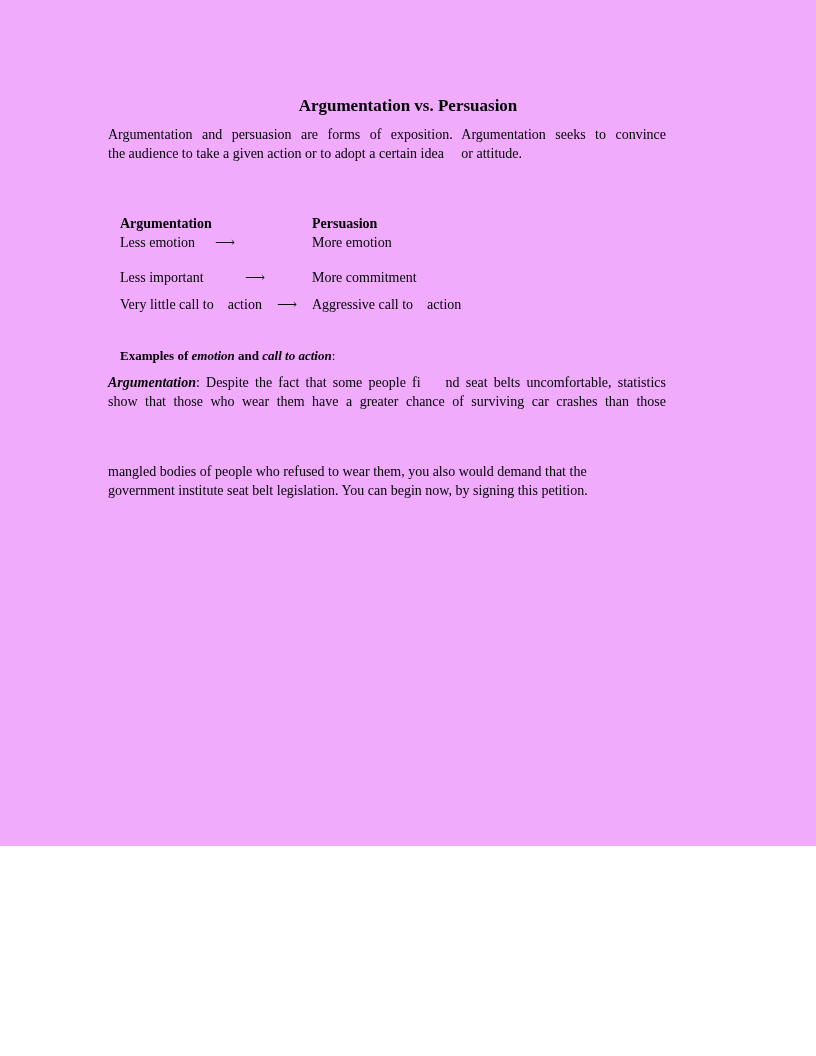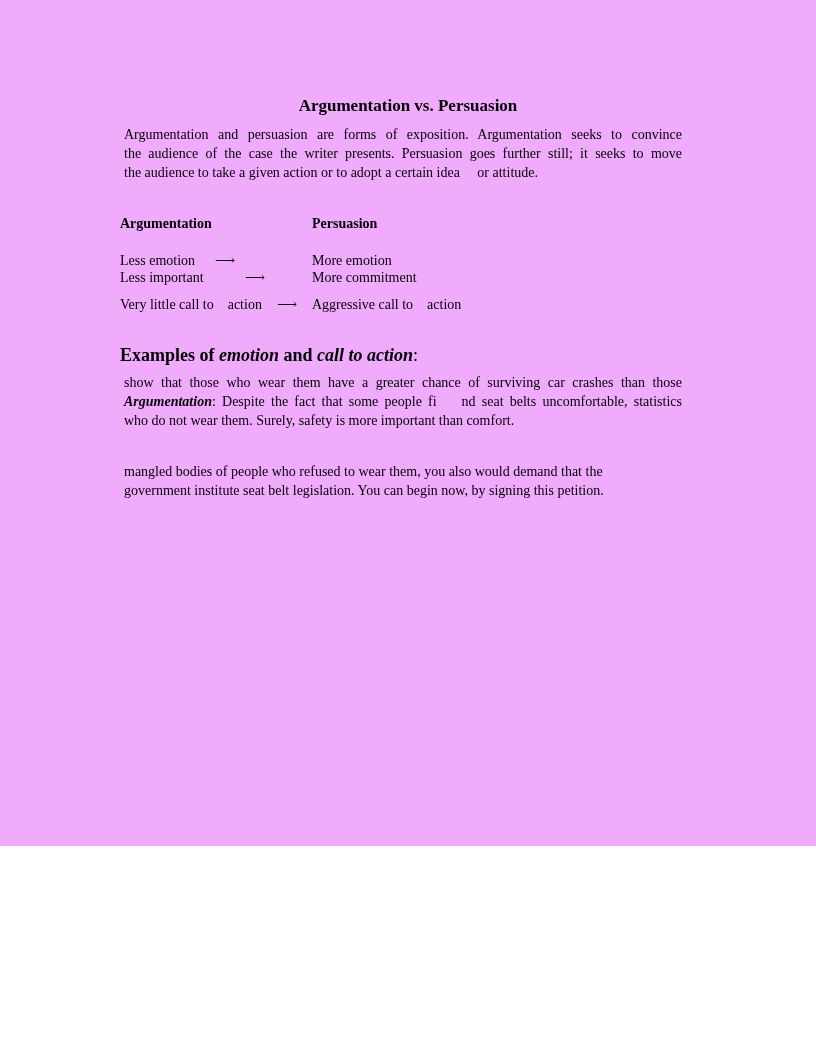--- a/index.html
+++ b/index.html
@@ -1,56 +1,55 @@
 <!DOCTYPE html>
 <html><head>
 <meta charset="utf-8">
 <style>
   html, body { margin: 0; padding: 0; background: #ffffff; }
   body { width: 816px; height: 1056px; position: relative; overflow: hidden;
          font-family: "Liberation Serif", "DejaVu Serif", serif; color: #000; }
   .page { position: absolute; left: 0; top: 0; width: 816px; height: 846px; background: #f0abfc; }
   .title { position: absolute; left: 0; width: 816px; top: 95px; text-align: center;
            font-size: 17px; font-weight: bold; line-height: 22px; }
-  .para { position: absolute; left: 124px; width: 558px; font-size: 14px; line-height: 19px;
+  .para { position: absolute; left: 108px; width: 558px; font-size: 14px; line-height: 19px;
           text-align: justify; }
   .p1 { top: 125px; }
   .line { display: block; text-align: justify; text-align-last: justify; white-space: nowrap; }
   .line.last { text-align-last: left; }
   .cmp { position: absolute; left: 120px; font-size: 14px; line-height: 19px; }
   .cmp .row { position: absolute; left: 0; white-space: nowrap; width: 500px; height: 19px; }
   .cmp .c1 { position: absolute; left: 0; }
   .cmp .c2 { position: absolute; left: 192px; }
   .arrow { position: absolute; }
   .bold { font-weight: bold; }
-  .ex-head { position: absolute; left: 120px; top: 346px; font-size: 18px; line-height: 19px; font-weight: bold; }
+  .ex-head { position: absolute; left: 120px; top: 346px; font-size: 13px; line-height: 19px; font-weight: bold; }
   .ex-head i { font-style: italic; }
   .p2 { top: 373px; }
   .p3 { top: 462px; }
   .lead { font-weight: bold; font-style: italic; }
 </style>
 </head>
 <body>
 
 <div class="page">
 
   <div class="title">Argumentation vs. Persuasion</div>
 
   <div class="para p1">
     <span class="line">Argumentation and persuasion are forms of exposition. Argumentation seeks to convince</span>
-    <span class="line">the audience of the case the writer presents. Persuasion goes further still; it seeks to move</span>
     <span class="line last" style="white-space: pre;">the audience to take a given action or to adopt a certain idea     or attitude.</span>
   </div>
 
   <div class="cmp" style="top:214px;">
     <div class="row bold" style="top:0px;">
       <span class="c1">Argumentation</span>
       <span class="c2">Persuasion</span>
     </div>
-    <div class="row" style="top:37px;">
+    <div class="row" style="top:19px;">
       <span class="c1" style="white-space:pre;">Less emotion</span>
       <span class="arrow" style="left:95px;">⟶</span>
       <span class="c2" style="white-space:pre;text-align:right;">More emotion</span>
     </div>
     <div class="row" style="top:54px;">
       <span class="c1" style="white-space:pre;">Less important</span>
       <span class="arrow" style="left:125px;">⟶</span>
       <span class="c2" style="white-space:pre;">More commitment</span>
     </div>
     <div class="row" style="top:81px;">
@@ -58,23 +57,22 @@
       <span class="arrow" style="left:157px;">⟶</span>
       <span class="c2" style="white-space:pre;">Aggressive call to    action</span>
     </div>
   </div>
 
   <div class="ex-head">
     <span style="white-space:pre;">Examples of </span><i>emotion</i><span style="white-space:pre;"> and </span><i>call to action</i><span style="font-weight:normal;">:</span>
   </div>
 
   <div class="para p2">
+    <span class="line" style="white-space:pre;"><span class="lead">Argumentation</span><span>: Despite the fact that some people fi    nd seat belts uncomfortable, statistics</span></span>
     <span class="line">show that those who wear them have a greater chance of surviving car crashes than those</span>
-    <span class="line" style="white-space:pre;"><span class="lead">Argumentation</span><span>: Despite the fact that some people fi    nd seat belts uncomfortable, statistics</span></span>
-    <span class="line last">who do not wear them. Surely, safety is more important than comfort.</span>
   </div>
 
   <div class="para p3">
     <span class="line last">mangled bodies of people who refused to wear them, you also would demand that the</span>
     <span class="line last">government institute seat belt legislation. You can begin now, by signing this petition.</span>
   </div>
 
 </div>
 
 </body></html>

